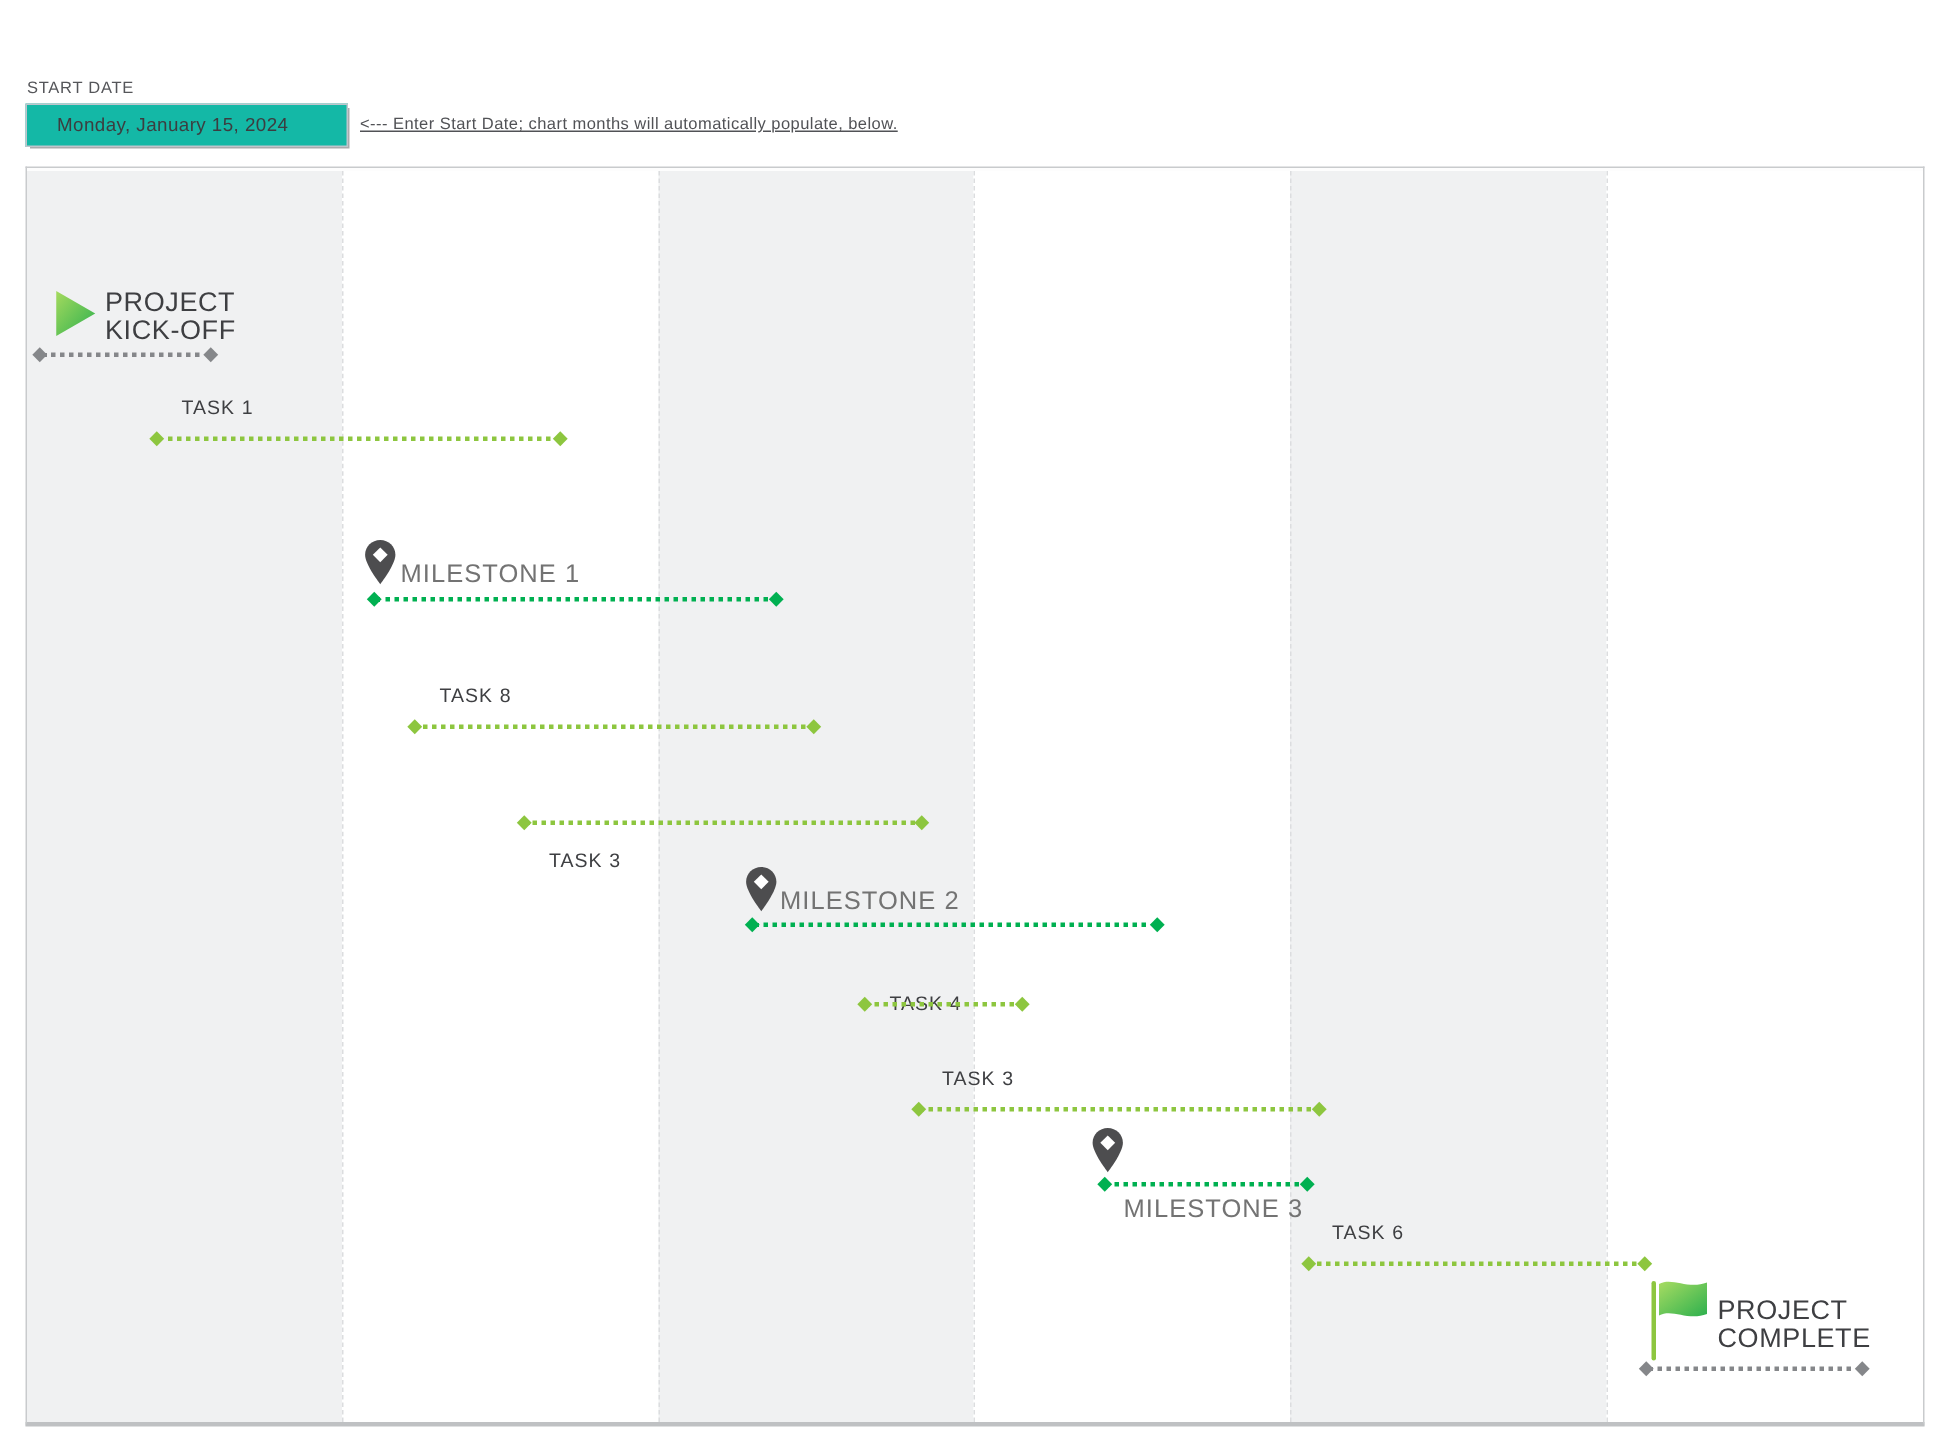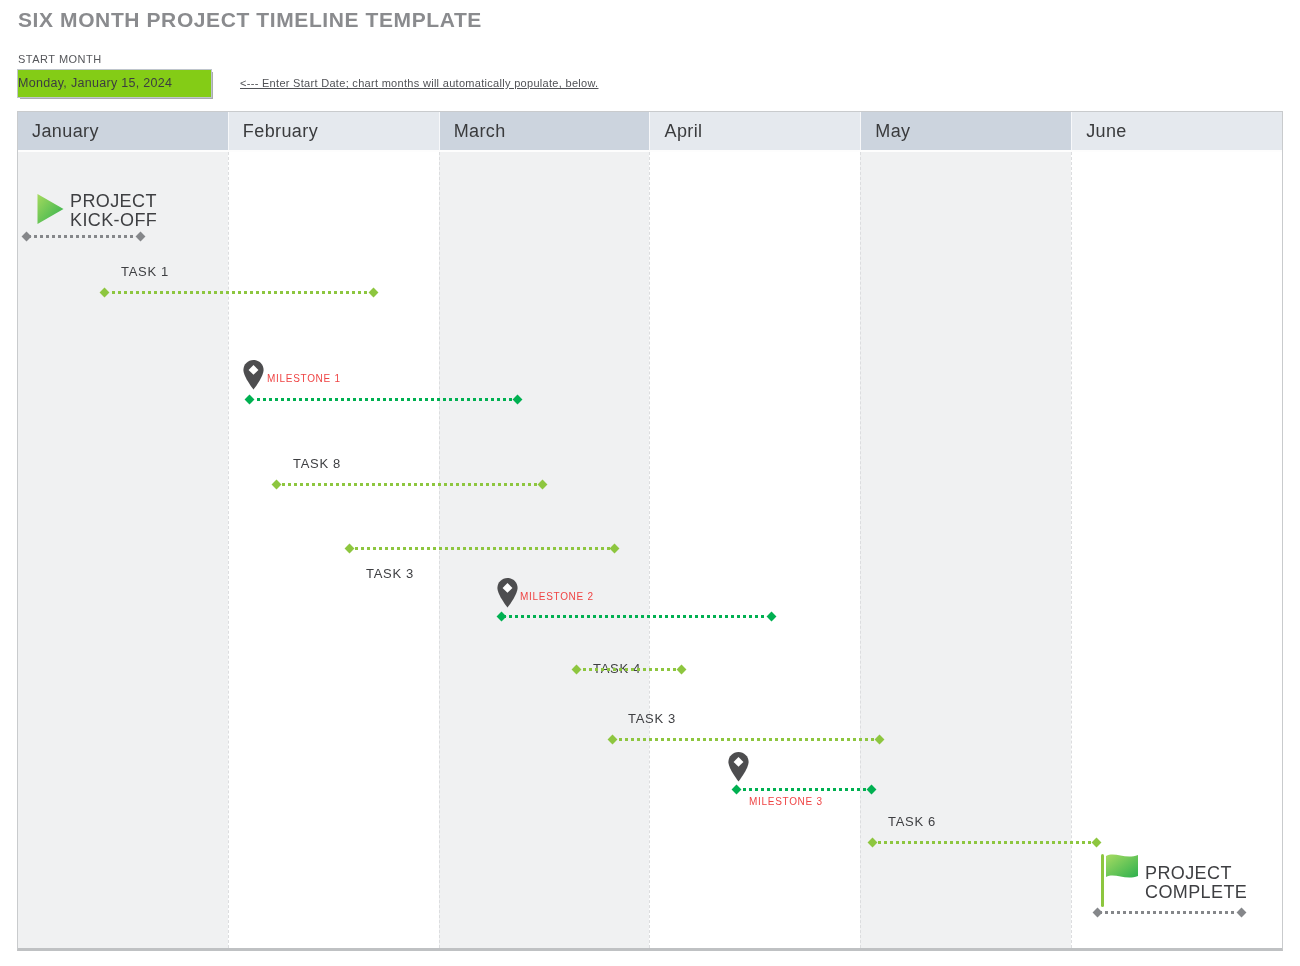--- a/index.html
+++ b/index.html
@@ -5,21 +5,21 @@
   html,body{margin:0;padding:0;background:#fff;}
   body{width:1300px;height:966px;overflow:hidden;position:relative;
        font-family:"Liberation Sans", sans-serif;}
   .stage{position:absolute;inset:0;}
 
   
   .page-title{position:absolute;left:18px;top:8px;margin:0;font-size:21px;font-weight:700;
       letter-spacing:.6px;color:var(--title-gray,#8a8b8e);}
   .sd-label{position:absolute;left:18px;top:53px;font-size:11px;letter-spacing:.5px;color:#55565a;}
   .sd-input{position:absolute;left:17px;top:69px;width:193px;height:27px;line-height:27px;
-      padding-left:0;background:#84cc16;border:1px solid #bfc5cc;
+      padding-left:20px;background:#14b8a6;border:1px solid #bfc5cc;
       box-shadow:2px 2px 0 -1px #a9abad;font-size:12.5px;color:#3c3d40;letter-spacing:.3px;}
   .sd-hint{position:absolute;left:240px;top:77px;font-size:11px;letter-spacing:.3px;color:#515256;text-decoration:underline;}
 
   
   .chart{position:absolute;left:17px;top:111px;width:1266px;height:840px;box-sizing:border-box;
       border:1px solid #c9cbcd;border-bottom:3px solid #bfc1c3;display:flex;flex-direction:column;}
   .mh{display:flex;height:38px;flex:none;}
   .mh-cell{flex:1;line-height:38px;padding-left:14px;font-size:18px;letter-spacing:.4px;color:#3a3b3d;}
   .mh-cell.shade-a{background:var(--header-dark,#ccd4de);}
   .mh-cell.shade-b{background:var(--header-light,#e5e9ee);}
@@ -36,44 +36,35 @@
   .dotline{height:0;border-top:3px dotted;}
   .diamond{width:7px;height:7px;transform:rotate(45deg);}
   .item-task .dotline{border-color:var(--task-line,#8dc63f);}
   .item-task .diamond{background:var(--task-line,#8dc63f);}
   .item-milestone .dotline{border-color:var(--milestone-line,#00b051);}
   .item-milestone .diamond{background:var(--milestone-line,#00b051);}
   .item-marker .dotline{border-color:var(--marker-line,#85878a);}
   .item-marker .diamond{background:var(--marker-line,#85878a);}
   .task-label{font-size:13px;color:#3e3f42;letter-spacing:.7px;white-space:nowrap;
       transform:translateX(-50%);}
-  .ms-label{font-size:10px;color:#ef4444;letter-spacing:.7px;white-space:nowrap;}
+  .ms-label{font-size:17px;color:#737373;letter-spacing:.7px;white-space:nowrap;}
   .marker-label{font-size:18px;color:#3e3f42;letter-spacing:.4px;line-height:19px;white-space:nowrap;}
   .marker-label .ln{position:static;display:block;}
 </style>
 </head>
 <body>
 
 <div class="stage">
 
-  <h1 class="page-title">SIX MONTH PROJECT TIMELINE TEMPLATE</h1>
 
-  <div class="sd-label">START MONTH</div>
+  <div class="sd-label">START DATE</div>
   <div class="sd-input">Monday, January 15, 2024</div>
   <div class="sd-hint">&lt;--- Enter Start Date; chart months will automatically populate, below.</div>
 
   <div class="chart">
-    <div class="mh">
-      <div class="mh-cell shade-a">January</div>
-      <div class="mh-cell shade-b">February</div>
-      <div class="mh-cell shade-a">March</div>
-      <div class="mh-cell shade-b">April</div>
-      <div class="mh-cell shade-a">May</div>
-      <div class="mh-cell shade-b">June</div>
-    </div>
     <div class="mb">
       <div class="mb-col col-a"></div>
       <div class="mb-col col-b"></div>
       <div class="mb-col col-a"></div>
       <div class="mb-col col-b"></div>
       <div class="mb-col col-a"></div>
       <div class="mb-col col-b"></div>
     </div>
   </div>
 

